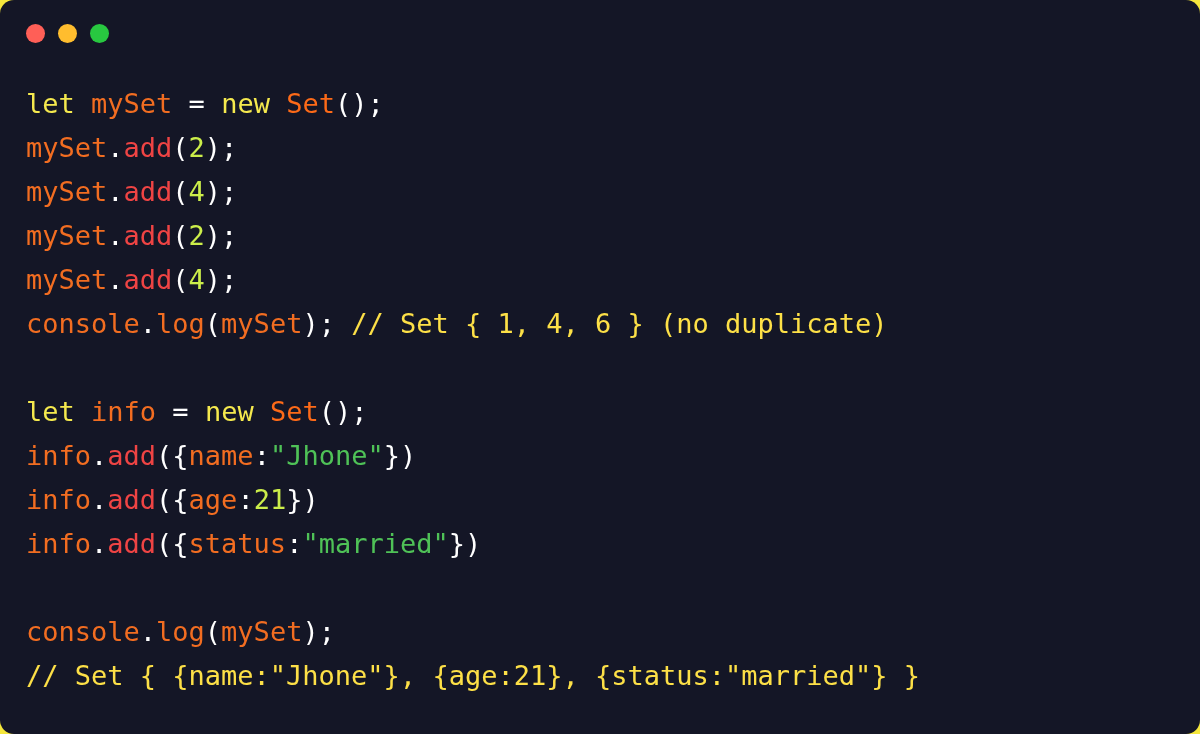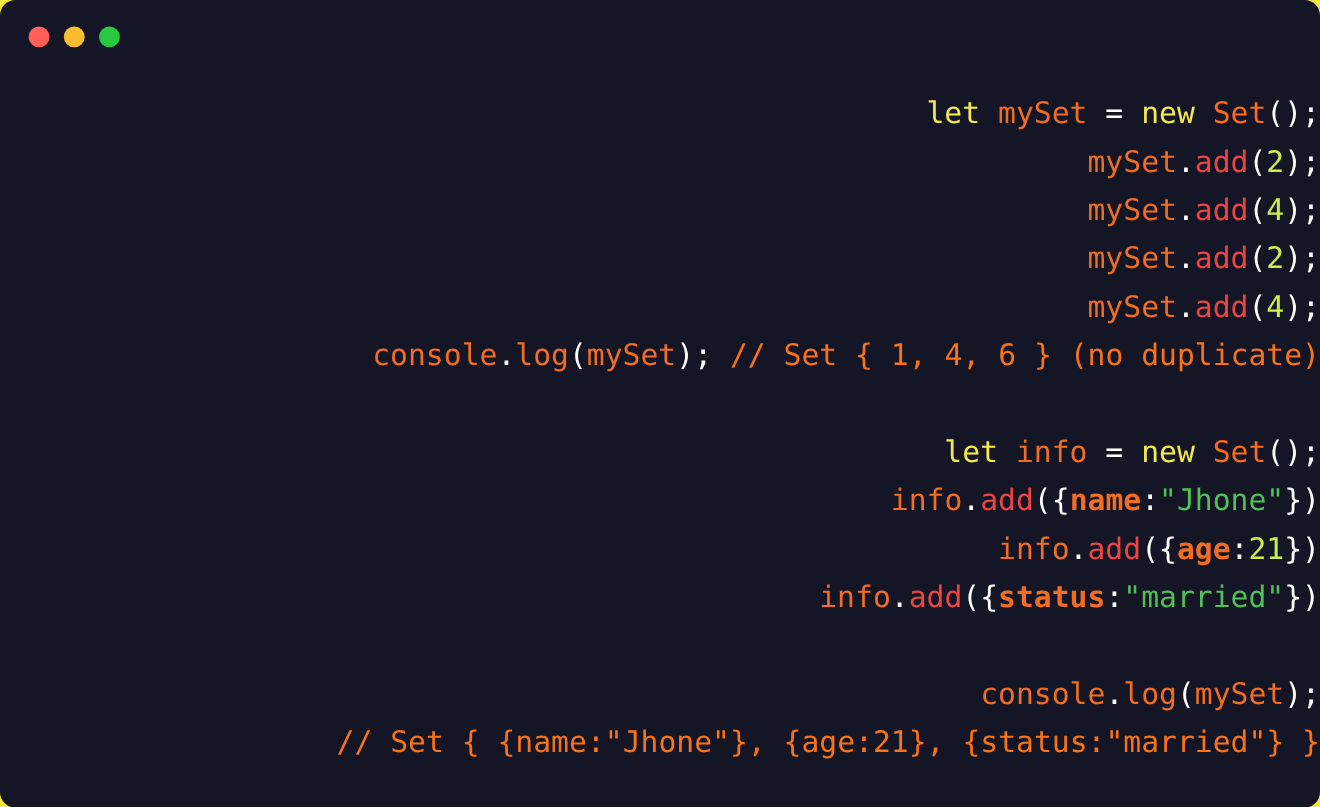--- a/index.html
+++ b/index.html
@@ -59,27 +59,27 @@
   .line.blank { height: 44px; }
 
   .tok { white-space: pre; }
   .kw      { color: #f5e94e; }
   .ident   { color: #f26d21; }
   .cls     { color: #fd6a18; }
   .meth    { color: #ef4444; }
   .num     { color: #ccee4a; }
   .str     { color: #4fc257; }
   .punc    { color: #ffffff; }
-  .prop    { color: #f26d21; font-weight: bold; }
-  .comment { color: #f97316; }
+  .prop    { color: #f26d21; }
+  .comment { color: #fde047; }
 </style>
 </head>
 <body style="background: rgb(245, 231, 60);">
 
-<div id="card" style="background: rgb(20, 22, 38); text-align: right;">
+<div id="card" style="background: rgb(20, 22, 38);">
 
   <div id="titlebar">
     <span class="dot" style="background: rgb(255, 95, 87);"></span>
     <span class="dot" style="background: rgb(255, 189, 46);"></span>
     <span class="dot" style="background: rgb(40, 200, 64);"></span>
   </div>
 
   <div id="code"><div class="line"><span class="tok kw">let</span><span class="tok punc"> </span><span class="tok ident">mySet</span><span class="tok punc"> </span><span class="tok punc">=</span><span class="tok punc"> </span><span class="tok kw">new</span><span class="tok punc"> </span><span class="tok cls">Set</span><span class="tok punc">();</span></div><div class="line"><span class="tok ident">mySet</span><span class="tok punc">.</span><span class="tok meth">add</span><span class="tok punc">(</span><span class="tok num">2</span><span class="tok punc">);</span></div><div class="line"><span class="tok ident">mySet</span><span class="tok punc">.</span><span class="tok meth">add</span><span class="tok punc">(</span><span class="tok num">4</span><span class="tok punc">);</span></div><div class="line"><span class="tok ident">mySet</span><span class="tok punc">.</span><span class="tok meth">add</span><span class="tok punc">(</span><span class="tok num">2</span><span class="tok punc">);</span></div><div class="line"><span class="tok ident">mySet</span><span class="tok punc">.</span><span class="tok meth">add</span><span class="tok punc">(</span><span class="tok num">4</span><span class="tok punc">);</span></div><div class="line"><span class="tok ident">console</span><span class="tok punc">.</span><span class="tok ident">log</span><span class="tok punc">(</span><span class="tok ident">mySet</span><span class="tok punc">);</span><span class="tok punc"> </span><span class="tok comment">// Set { 1, 4, 6 } (no duplicate)</span></div><div class="line blank">&nbsp;</div><div class="line"><span class="tok kw">let</span><span class="tok punc"> </span><span class="tok ident">info</span><span class="tok punc"> </span><span class="tok punc">=</span><span class="tok punc"> </span><span class="tok kw">new</span><span class="tok punc"> </span><span class="tok cls">Set</span><span class="tok punc">();</span></div><div class="line"><span class="tok ident">info</span><span class="tok punc">.</span><span class="tok meth">add</span><span class="tok punc">({</span><span class="tok prop">name</span><span class="tok punc">:</span><span class="tok str">"Jhone"</span><span class="tok punc">})</span></div><div class="line"><span class="tok ident">info</span><span class="tok punc">.</span><span class="tok meth">add</span><span class="tok punc">({</span><span class="tok prop">age</span><span class="tok punc">:</span><span class="tok num">21</span><span class="tok punc">})</span></div><div class="line"><span class="tok ident">info</span><span class="tok punc">.</span><span class="tok meth">add</span><span class="tok punc">({</span><span class="tok prop">status</span><span class="tok punc">:</span><span class="tok str">"married"</span><span class="tok punc">})</span></div><div class="line blank">&nbsp;</div><div class="line"><span class="tok ident">console</span><span class="tok punc">.</span><span class="tok ident">log</span><span class="tok punc">(</span><span class="tok ident">mySet</span><span class="tok punc">);</span></div><div class="line"><span class="tok comment">// Set { {name:"Jhone"}, {age:21}, {status:"married"} }</span></div></div>
 
 </div>

